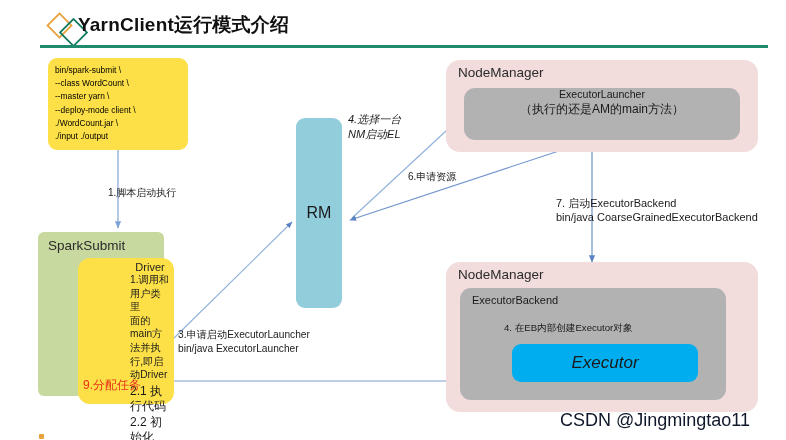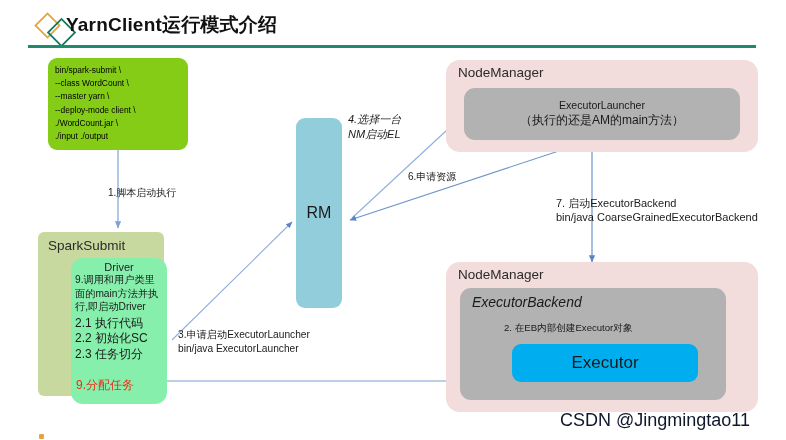--- a/index.html
+++ b/index.html
@@ -12,21 +12,21 @@
     position: relative;
     width: 786px;
     height: 440px;
     background: #ffffff;
     overflow: hidden;
   }
 
   
   #header {
     position: absolute;
-    left: 0; top: 0;
+    left: 12px; top: 0;
     width: 714px; height: 52px;
   }
   #logo-mark {
     position: absolute;
     left: 30px; top: 8px;
     width: 54px; height: 40px;
   }
   #title-text {
     position: absolute;
     left: 66px; top: 12px;
@@ -58,21 +58,21 @@
   }
 
   
   .box {
     position: absolute;
     border-radius: 12px;
   }
   .code-box {
     left: 48px; top: 58px;
     width: 140px; height: 92px;
-    background: #84cc16;
+    background: #fde047;
     border-radius: 9px;
     padding: 6px 7px;
     color: #000000;
     font-size: 8.4px;
     line-height: 13.2px;
     white-space: pre;
   }
   .sparksubmit-box {
     left: 38px; top: 232px;
     width: 126px; height: 164px;
@@ -81,24 +81,25 @@
   }
   .sparksubmit-label {
     position: absolute;
     left: 10px; top: 6px;
     font-size: 13.5px;
     color: #2b2b2b;
     white-space: nowrap;
   }
   .driver-box {
     position: absolute;
-    left: 33px; top: 26px;
+    left: 40px; top: 26px;
     width: 96px; height: 146px;
-    background: #86efac;
+    background: #fde047;
     border-radius: 12px;
+    padding-left: 48px;
   }
   .driver-title {
     text-align: center;
     font-size: 11px;
     color: #222;
     margin-top: 3px;
   }
   .driver-lines {
     font-size: 10.2px;
     line-height: 13.6px;
@@ -150,55 +151,54 @@
     position: absolute;
     background: #B2B2B2;
     border-radius: 11px;
   }
   .el-gray {
     left: 18px; top: 28px;
     width: 276px; height: 52px;
     display: flex;
     flex-direction: column;
     align-items: center;
-    justify-content: center;
   }
   .el-title { font-size: 10.6px; color: #1a1a1a; }
   .el-sub { font-size: 12px; color: #1a1a1a; margin-top: 1px; }
 
   .eb-gray {
     left: 14px; top: 26px;
     width: 266px; height: 112px;
   }
   .eb-label {
     position: absolute;
     left: 12px; top: 6px;
-    font-size: 14px;
-    color: #1a1a1a;
-    white-space: nowrap;
-    font-style: italic;
+    font-size: 11px;
+    color: #1a1a1a;
+    white-space: nowrap;
   }
   .eb-note {
     position: absolute;
     left: 44px; top: 34px;
     font-size: 9.6px;
     color: #1a1a1a;
     white-space: nowrap;
   }
   .executor-box {
     position: absolute;
     left: 52px; top: 56px;
     width: 186px; height: 38px;
     background: #00AEEF;
     border-radius: 9px;
     display: flex;
     align-items: center;
     justify-content: center;
     font-size: 17px;
     color: #1a1a1a;
+    font-style: italic;
   }
 
   
   .anno {
     position: absolute;
     font-size: 10.5px;
     line-height: 14px;
     color: #1a1a1a;
     white-space: pre-line;
   }
@@ -278,21 +278,21 @@
 --master yarn \
 --deploy-mode client \
 ./WordCount.jar \
 ./input ./output</div>
 
   <div class="box sparksubmit-box">
     <div class="sparksubmit-label">SparkSubmit</div>
 
     <div class="driver-box">
       <div class="driver-title">Driver</div>
-      <div class="driver-lines">9.调用和用户类里
+      <div class="driver-lines">1.调用和用户类里
 面的main方法并执
 行,即启动Driver</div>
       <div class="driver-steps">2.1 执行代码
 2.2 初始化SC
 2.3 任务切分</div>
       <div class="driver-alloc">9.分配任务</div>
     </div>
   </div>
 
   <div class="box rm-box">RM</div>
@@ -302,21 +302,21 @@
     <div class="gray-box el-gray">
       <div class="el-title">ExecutorLauncher</div>
       <div class="el-sub">（执行的还是AM的main方法）</div>
     </div>
   </div>
 
   <div class="box nm-box nm-bottom">
     <div class="nm-label">NodeManager</div>
     <div class="gray-box eb-gray">
       <div class="eb-label">ExecutorBackend</div>
-      <div class="eb-note">2. 在EB内部创建Executor对象</div>
+      <div class="eb-note">4. 在EB内部创建Executor对象</div>
       <div class="executor-box">Executor</div>
     </div>
   </div>
 
   <div class="anno" id="anno-1">1.脚本启动执行</div>
   <div class="anno" id="anno-3">3.申请启动ExecutorLauncher
   bin/java ExecutorLauncher</div>
   <div class="anno" id="anno-4">4.选择一台
 NM启动EL</div>
   <div class="anno" id="anno-6">6.申请资源</div>

